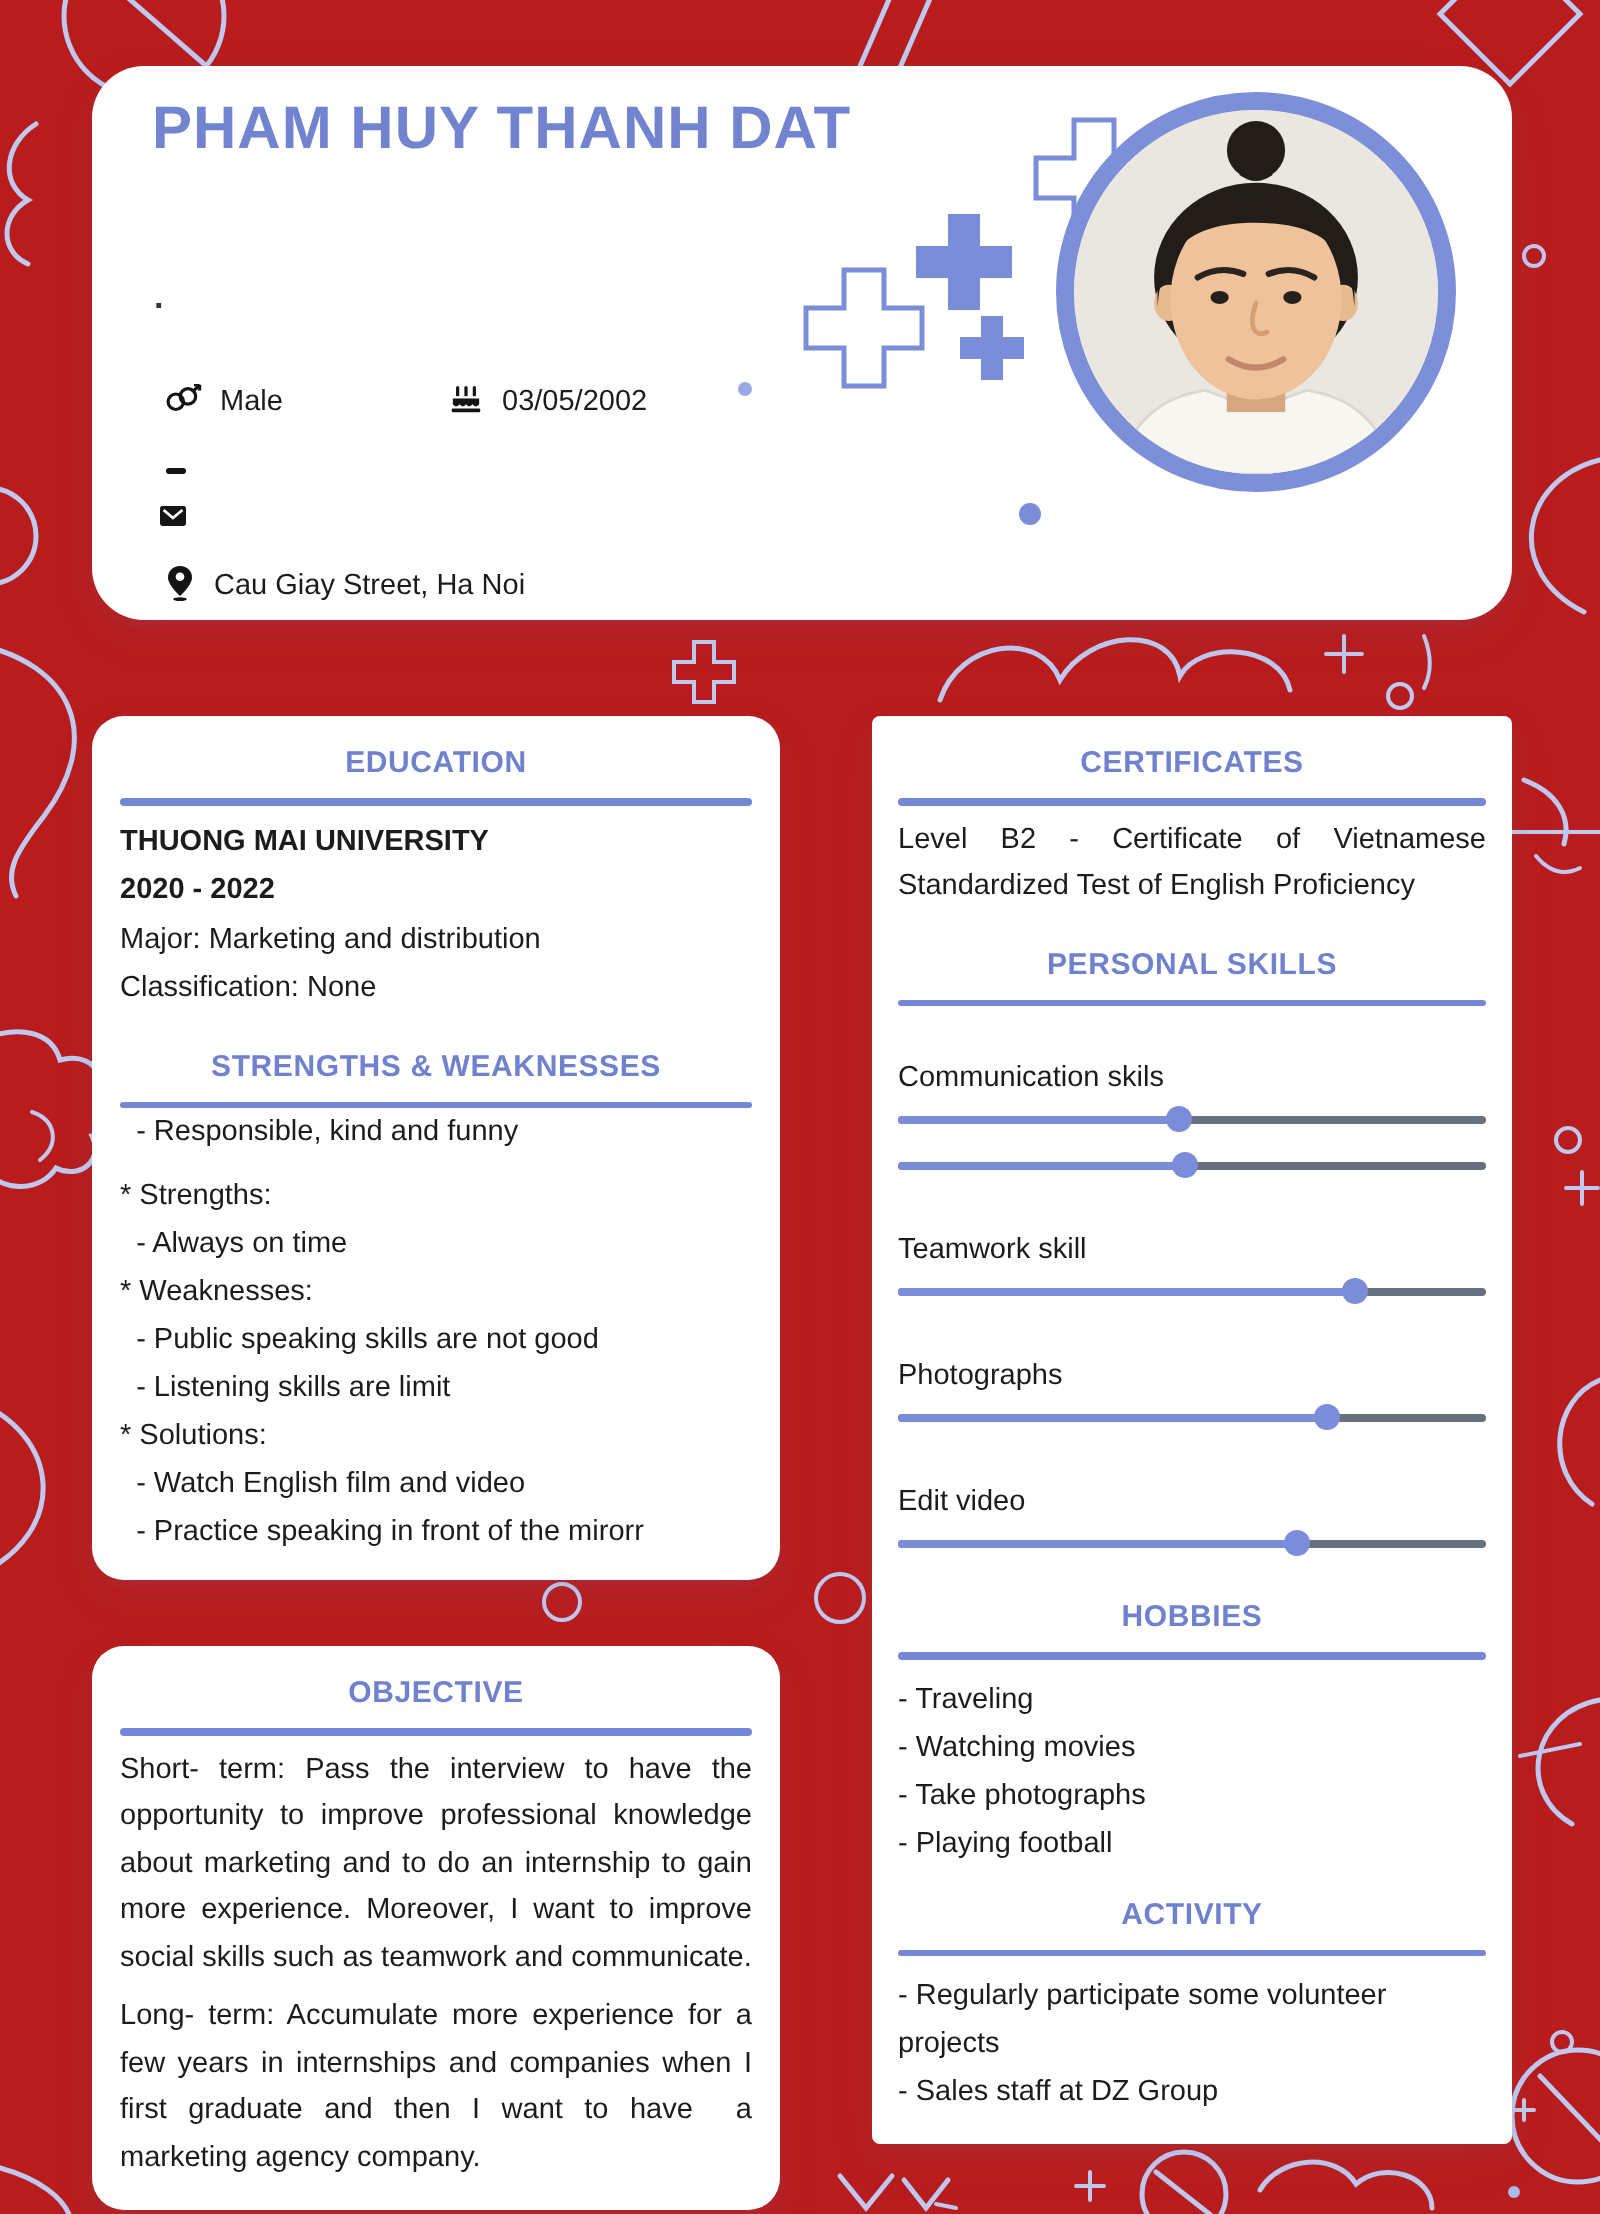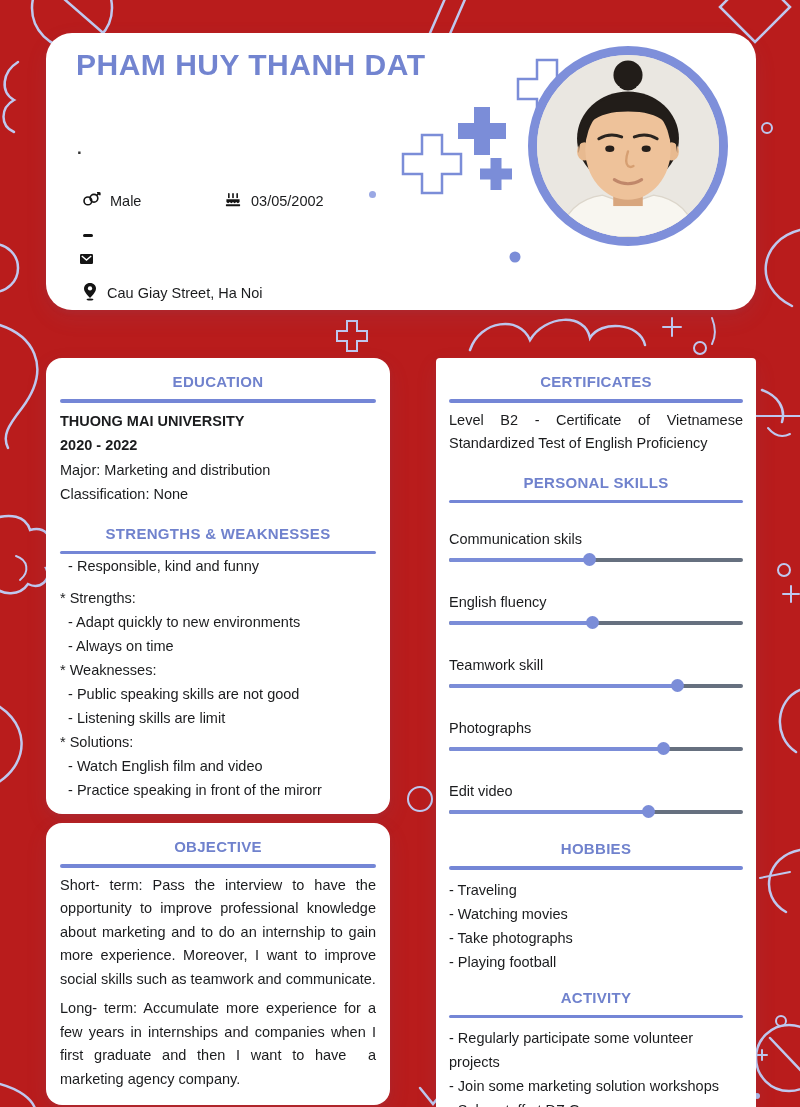--- a/index.html
+++ b/index.html
@@ -204,21 +204,20 @@
     <h2>EDUCATION</h2>
     <div class="rule"></div>
     <p class="edu-line first b">THUONG MAI UNIVERSITY</p>
     <p class="edu-line b">2020 - 2022</p>
     <p class="edu-line">Major: Marketing and distribution</p>
     <p class="edu-line">Classification: None</p>
     <h2 class="mt">STRENGTHS &amp; WEAKNESSES</h2>
     <div class="rule"></div>
     <p class="li">  - Responsible, kind and funny</p>
     <p class="li first">* Strengths:</p>
-    <p class="li">  - Adapt quickly to new environments</p>
     <p class="li">  - Always on time</p>
     <p class="li">* Weaknesses:</p>
     <p class="li">  - Public speaking skills are not good</p>
     <p class="li">  - Listening skills are limit</p>
     <p class="li">* Solutions:</p>
     <p class="li">  - Watch English film and video</p>
     <p class="li">  - Practice speaking in front of the mirorr</p>
   </section>
 
   <section class="card obj-card">
@@ -238,21 +237,20 @@
 
     <div class="skill">
       <div class="skill-label">Communication skils</div>
       <div class="slider">
         <div class="track"></div>
         <div class="fill" style="width: 48%;"></div>
         <div class="thumb" style="left: calc(48% - 7px);"></div>
       </div>
     </div>
     <div class="skill">
-      <div class="skill-label">English fluency</div>
       <div class="slider">
         <div class="track"></div>
         <div class="fill" style="width: 49%;"></div>
         <div class="thumb" style="left: calc(49% - 7px);"></div>
       </div>
     </div>
     <div class="skill">
       <div class="skill-label">Teamwork skill</div>
       <div class="slider">
         <div class="track"></div>
@@ -280,17 +278,16 @@
     <h2 style="margin-top:20px;">HOBBIES</h2>
     <div class="rule"></div>
     <p class="li first">- Traveling</p>
     <p class="li">- Watching movies</p>
     <p class="li">- Take photographs</p>
     <p class="li">- Playing football</p>
 
     <h2 style="margin-top:13px;">ACTIVITY</h2>
     <div class="rule"></div>
     <p class="li first">- Regularly participate some volunteer projects</p>
-    <p class="li">- Join some marketing solution workshops</p>
     <p class="li">- Sales staff at DZ Group</p>
   </section>
 
 </div>
 
 </body></html>

